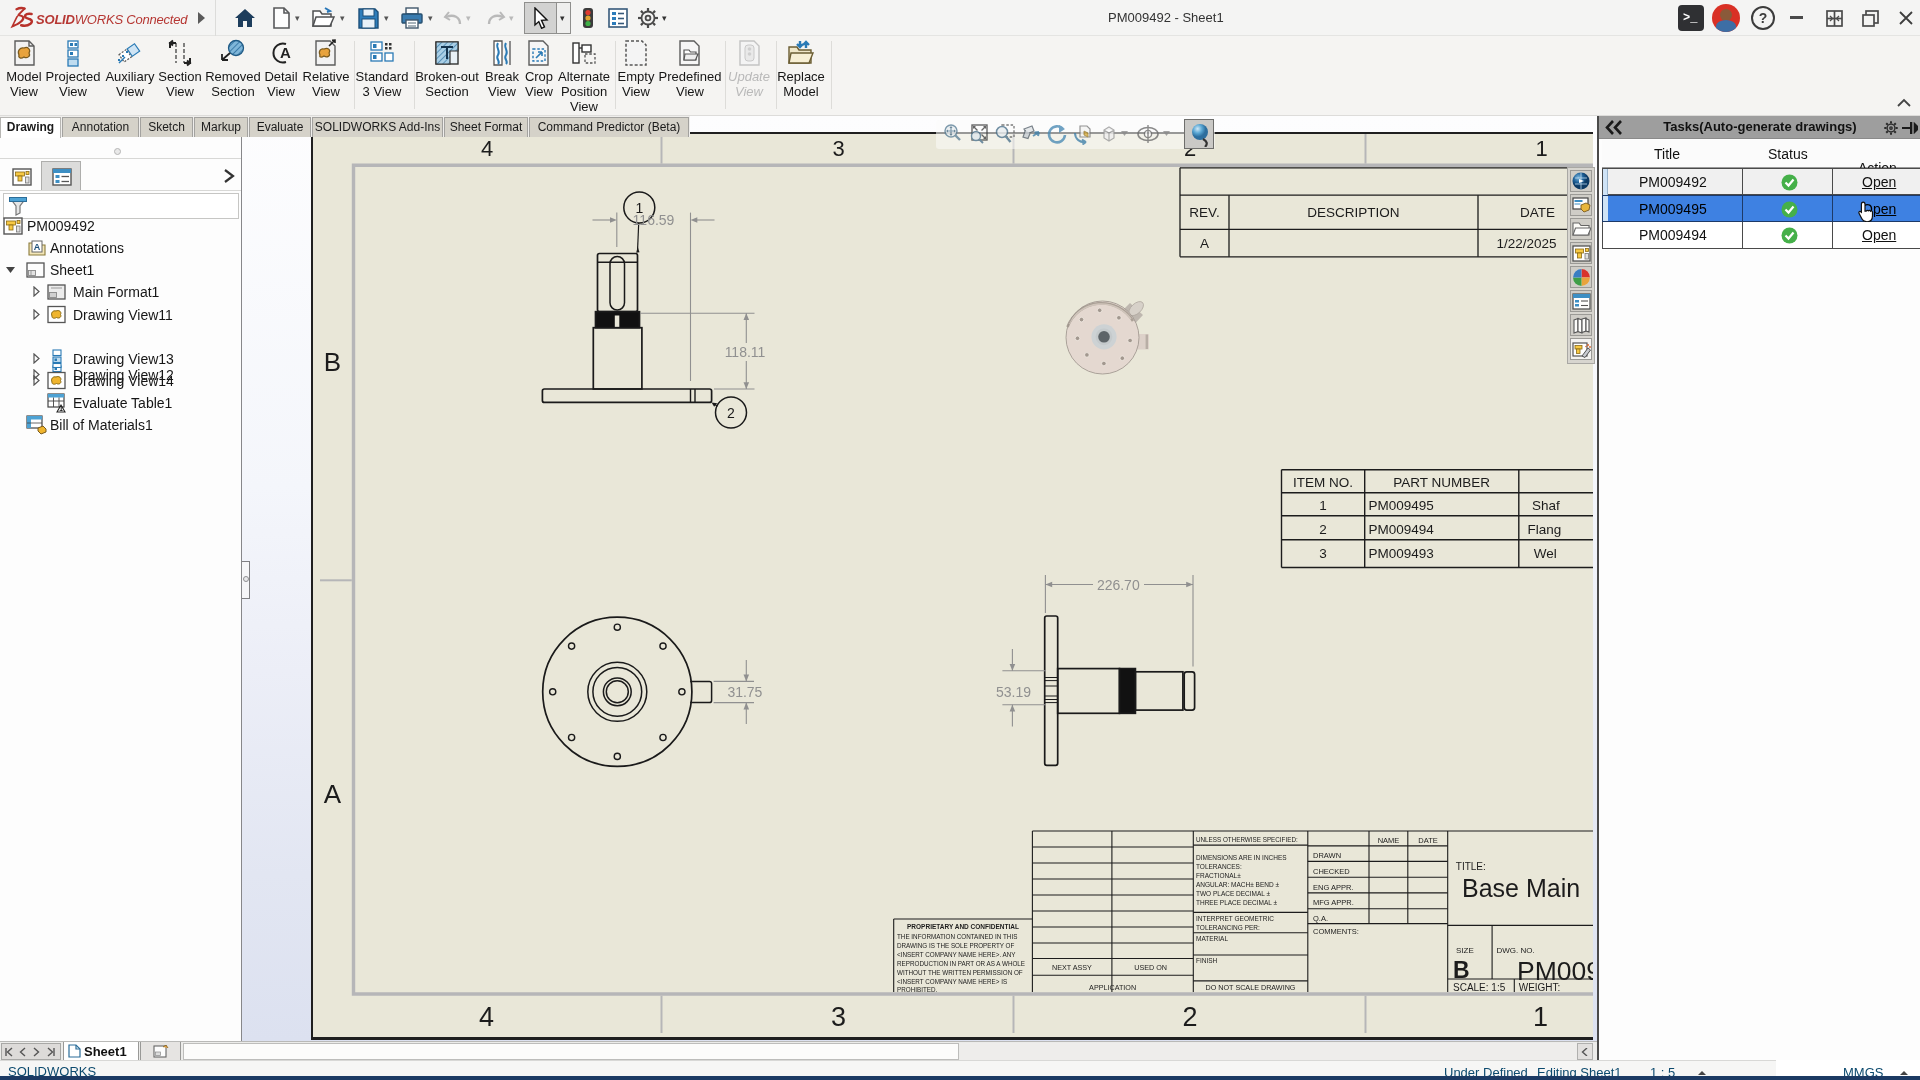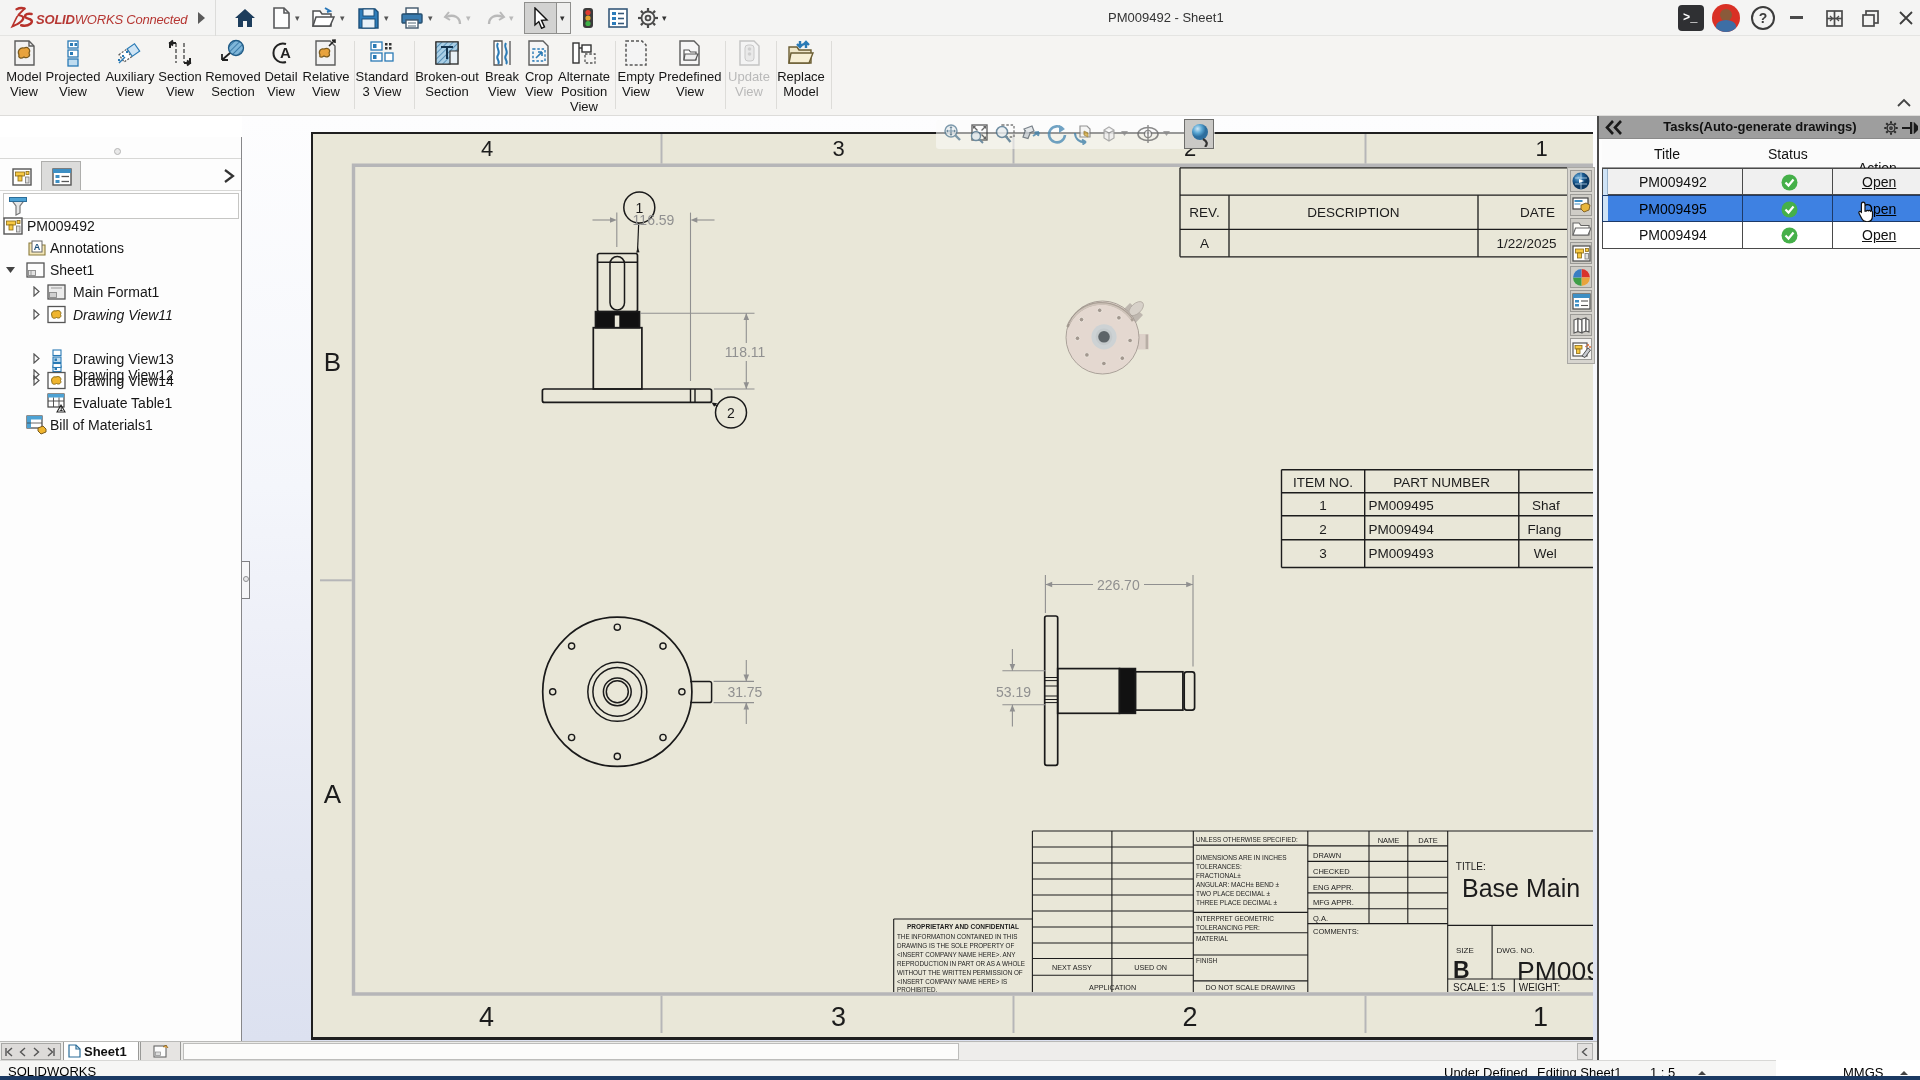--- a/index.html
+++ b/index.html
@@ -36,21 +36,21 @@
   .treerow { position:absolute; left:0; width:230px; height:22px; font-size:14px; color:#161616; }
   .treerow span { position:absolute; top:3px; }
 
   
   #taskspanel { left:1597px; top:116px; width:323px; height:944px; background:#fdfdfd; border-left:2px solid #4a4a4a; }
   #taskshdr { position:absolute; left:0; top:0; width:322px; height:23px; background:#9e9e9e; border-bottom:1px solid #8a8a8a; }
   #taskshdr .t { position:absolute; left:0; top:3px; width:322px; text-align:center; font-weight:bold; font-size:13px; color:#111; }
 
   
   #sheettabs { left:0; top:1041px; width:1597px; height:19px; background:#ececea; border-top:1px solid #b9b9b7; }
-  #statusbar { left:0; top:1060px; width:1776px; height:20px; background:#f6f6f5; border-top:1px solid #d8d8d6; font-size:13px; color:#000000;text-align:center; }
+  #statusbar { left:0; top:1060px; width:1776px; height:20px; background:#f6f6f5; border-top:1px solid #d8d8d6; font-size:13px; color:#0c4a6e;text-align:center; }
   #navystrip { left:0; top:1076px; width:1920px; height:4px; background:#1c3a63; }
 </style>
 </head>
 <body>
 <div id="app">
 
   <div id="titlebar" class="abs">
 
     <svg class="abs" style="left:5px;top:3px;" width="200" height="30" viewBox="0 0 200 30">
       <g fill="none" stroke="#b8322b" stroke-linecap="round">
@@ -320,21 +320,21 @@
       Empty<br>View
     </div>
     <div class="rbtn" style="left:654px;width:72px;">
       <svg width="28" height="28" viewBox="0 0 28 28">
           <path d="M4 2 L18 2 L23 7 L23 26 L4 26 Z" fill="#f6f6f6" stroke="#5c5c5c" stroke-width="1.4"></path>
           <path d="M8 11 L13 11 L14.5 13 L20 13 L20 21 L8 21 Z" fill="#fdfdfd" stroke="#555" stroke-width="1.2"></path>
           <path d="M9 15 L22 15 L19.5 21 L8 21 Z" fill="#eee" stroke="#555" stroke-width="1.2"></path>
         </svg>
       Predefined<br>View
     </div>
-    <div class="rbtn dis" style="left:723px;width:52px;">
+    <div class="rbtn dis" style="left:723px;width:52px;font-style:italic;">
       <svg width="28" height="28" viewBox="0 0 28 28">
           <path d="M5 2 L19 2 L24 7 L24 26 L5 26 Z" fill="#f4f4f4" stroke="#c3c3c3" stroke-width="1.4"></path>
           <rect x="10" y="6" width="9" height="16" rx="3" fill="#e9e9e9" stroke="#c9c9c9"></rect>
           <circle cx="14.5" cy="10" r="1.8" fill="#cfcfcf"></circle>
           <circle cx="14.5" cy="15" r="1.8" fill="#cfcfcf"></circle>
         </svg>
       Update<br>View
     </div>
     <div class="rbtn" style="left:773px;width:56px;">
       <svg width="28" height="28" viewBox="0 0 28 28">
@@ -794,20 +794,30 @@
           <path d="M10 16 L16 8 L18.5 10 L13 17.5 Z" fill="#c9ccd2" stroke="#555" stroke-width="1"></path>
           <g fill="#d8642c">
             <circle cx="16" cy="5" r="1"></circle>
             <circle cx="18" cy="7" r="0.9"></circle>
             <circle cx="14" cy="6.5" r="0.8"></circle>
           </g>
         </svg>
     </div>
   </div>
 
+  <div id="tabstrip" class="abs">
+    <div class="tab active" style="left:0;width:61px;padding:0;">Drawing</div>
+    <div class="tab" style="left:62px;width:77px;padding:0;">Annotation</div>
+    <div class="tab" style="left:140px;width:53px;padding:0;">Sketch</div>
+    <div class="tab" style="left:194px;width:54px;padding:0;">Markup</div>
+    <div class="tab" style="left:249px;width:62px;padding:0;">Evaluate</div>
+    <div class="tab" style="left:312px;width:131px;padding:0;">SOLIDWORKS Add-Ins</div>
+    <div class="tab" style="left:444px;width:84px;padding:0;">Sheet Format</div>
+    <div class="tab" style="left:529px;width:160px;padding:0;">Command Predictor (Beta)</div>
+  </div>
 
   <div id="leftpanel" class="abs">
     <div class="abs" style="left:114px;top:11px;width:7px;height:7px;border-radius:50%;background:#e9e9e9;border:1px solid #b5b5b5;"></div>
     <div class="abs" style="left:0;top:21px;width:241px;height:1px;background:#d8d8d6;"></div>
 
     <svg class="abs" style="left:12px;top:30px;" width="20" height="20" viewBox="0 0 20 20">
         <rect x="1" y="2" width="18" height="16" fill="#fff" stroke="#555" stroke-width="1.4"></rect>
         <rect x="3.5" y="5" width="9" height="4" fill="#f7c944" stroke="#8a6a14" stroke-width="0.8"></rect>
         <rect x="6" y="9" width="4" height="5" fill="#f7c944" stroke="#8a6a14" stroke-width="0.8"></rect>
         <rect x="13.5" y="10" width="3.5" height="6" fill="#e0e0e0" stroke="#777" stroke-width="0.8"></rect>
@@ -866,21 +876,21 @@
       <svg class="abs" style="left:33px;top:5px;" width="7" height="11" viewBox="0 0 7 11">
           <path d="M1 1 L6 5.5 L1 10 Z" fill="none" stroke="#555" stroke-width="1.2"></path>
         </svg>
       <svg class="abs" style="left:47px;top:2px;" width="19" height="18" viewBox="0 0 19 18">
           <rect x="1" y="2" width="17" height="14" fill="#ececec" stroke="#555" stroke-width="1.3"></rect>
           <rect x="2.5" y="9.5" width="7" height="5" fill="#d0d0d0" stroke="#888" stroke-width="0.9"></rect>
           <line x1="4" y1="5" x2="15" y2="5" stroke="#999" stroke-width="1"></line>
         </svg>
       <span style="left:73px;">Main Format1</span>
     </div>
-    <div class="treerow" style="top:167px;font-style:italic;">
+    <div class="treerow" style="top:167px;">
       <svg class="abs" style="left:33px;top:5px;" width="7" height="11" viewBox="0 0 7 11">
           <path d="M1 1 L6 5.5 L1 10 Z" fill="none" stroke="#555" stroke-width="1.2"></path>
         </svg>
       <svg class="abs" style="left:47px;top:1px;" width="19" height="19" viewBox="0 0 19 19">
           <rect x="1" y="1.5" width="17" height="16" fill="#fff" stroke="#555" stroke-width="1.3"></rect>
           <path d="M5 11 C3.5 8, 6 5, 9 6 C12 4.5, 15 7, 13.5 9.5 C15 12, 12 14, 9.5 12.5 C7 14, 4.5 13, 5 11 Z" fill="#f0b52e" stroke="#8a6a14" stroke-width="1"></path>
         </svg>
       <span style="left:73px;">Drawing View11</span>
     </div>
     <div class="treerow" style="top:189px;margin-top:38px;">

